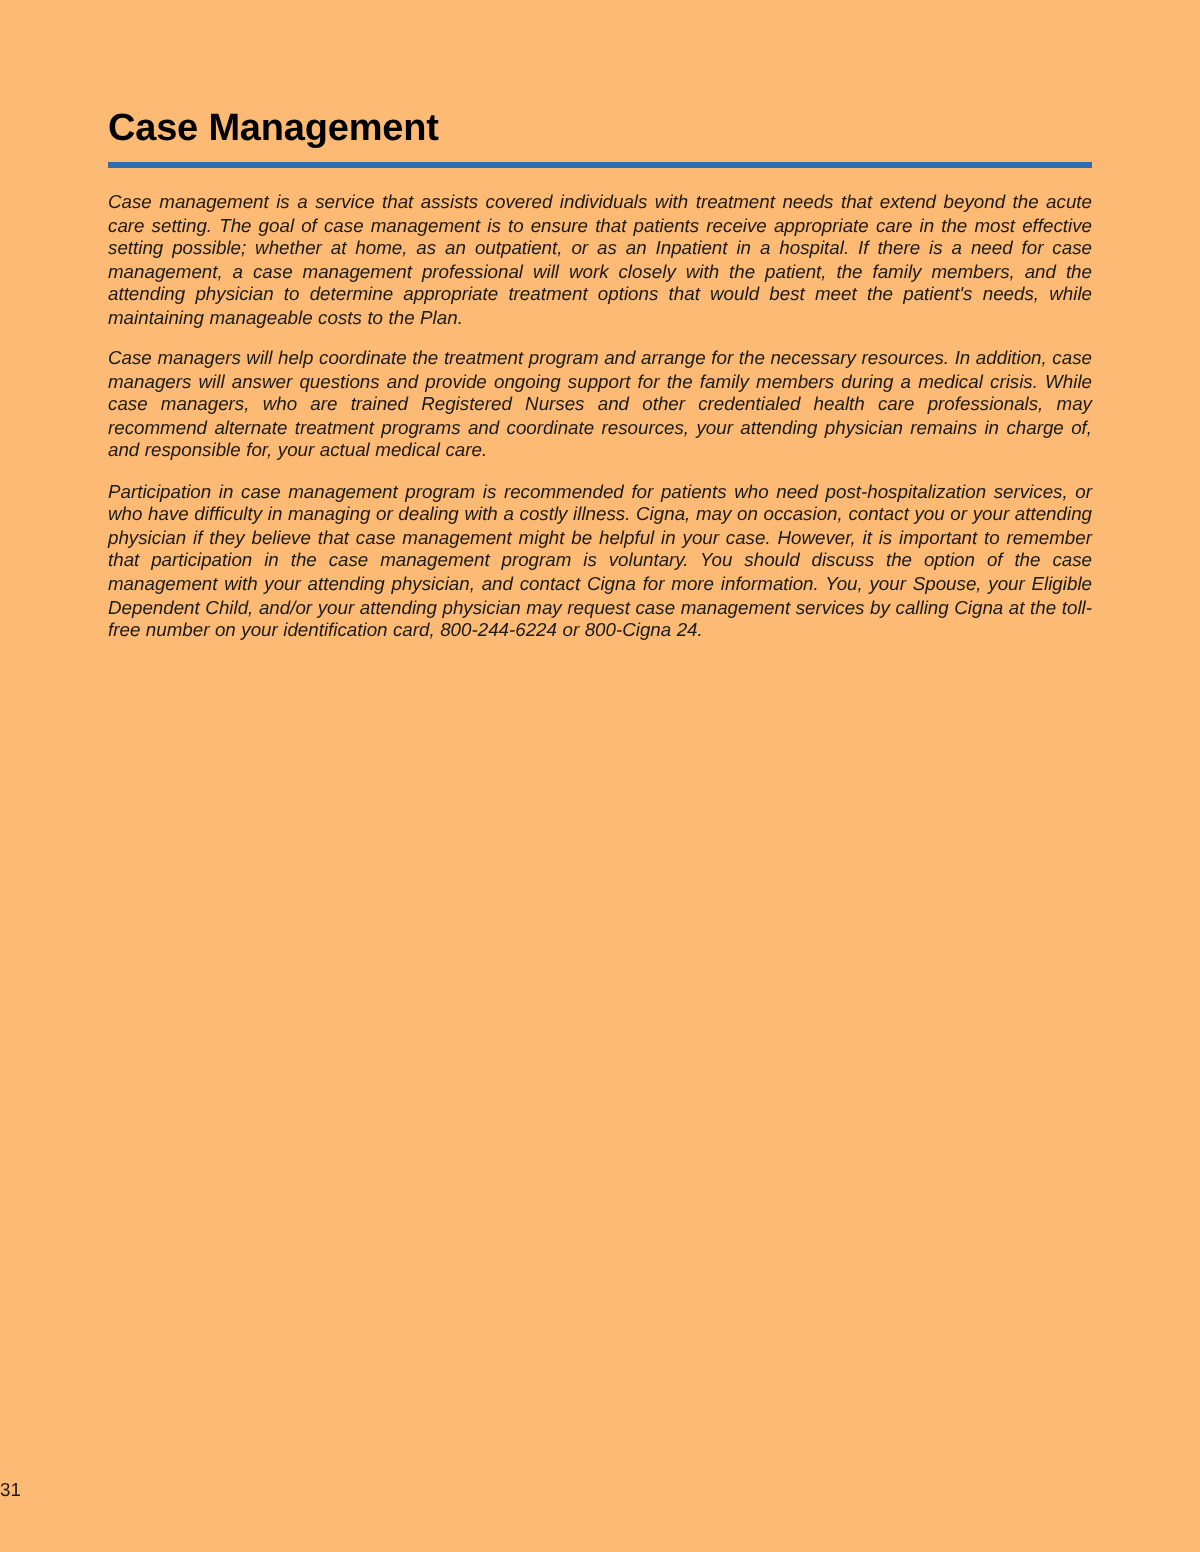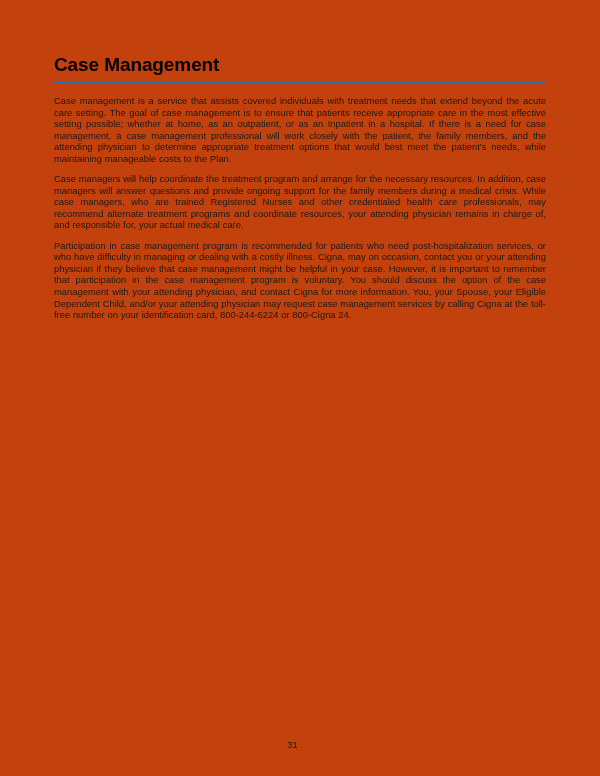--- a/index.html
+++ b/index.html
@@ -12,21 +12,21 @@
     height: 776px;
     position: relative;
     font-family: "Liberation Sans", sans-serif;
     -webkit-font-smoothing: antialiased;
   }
   .page {
     position: absolute;
     left: 0; top: 0;
     width: 600px;
     height: 776px;
-    background: #c2410c;
+    background: #fdba74;
     overflow: hidden;
   }
   .content {
     position: absolute;
     left: 54px;
     top: 54px;
     width: 492px;
   }
   .doc-title {
     font-size: 19px;
@@ -46,30 +46,30 @@
   }
   .para {
     font-size: 9.4px;
     line-height: 11.6px;
     color: #1a1a1a;
     text-align: justify;
     text-justify: inter-word;
     margin: 0 0 8.5px 0;
     padding: 0;
     word-spacing: 0.15px;
+    font-style: italic;
   }
   .para:last-child {
     margin-bottom: 12px;
   }
   .page-number {
     position: absolute;
     left: 0;
     top: 739px;
     width: 585px;
-    text-align: center;
     font-size: 9.4px;
     color: #1a1a1a;
   }
 </style>
 </head>
 <body>
 
 <div class="page">
 
   <div class="content">

